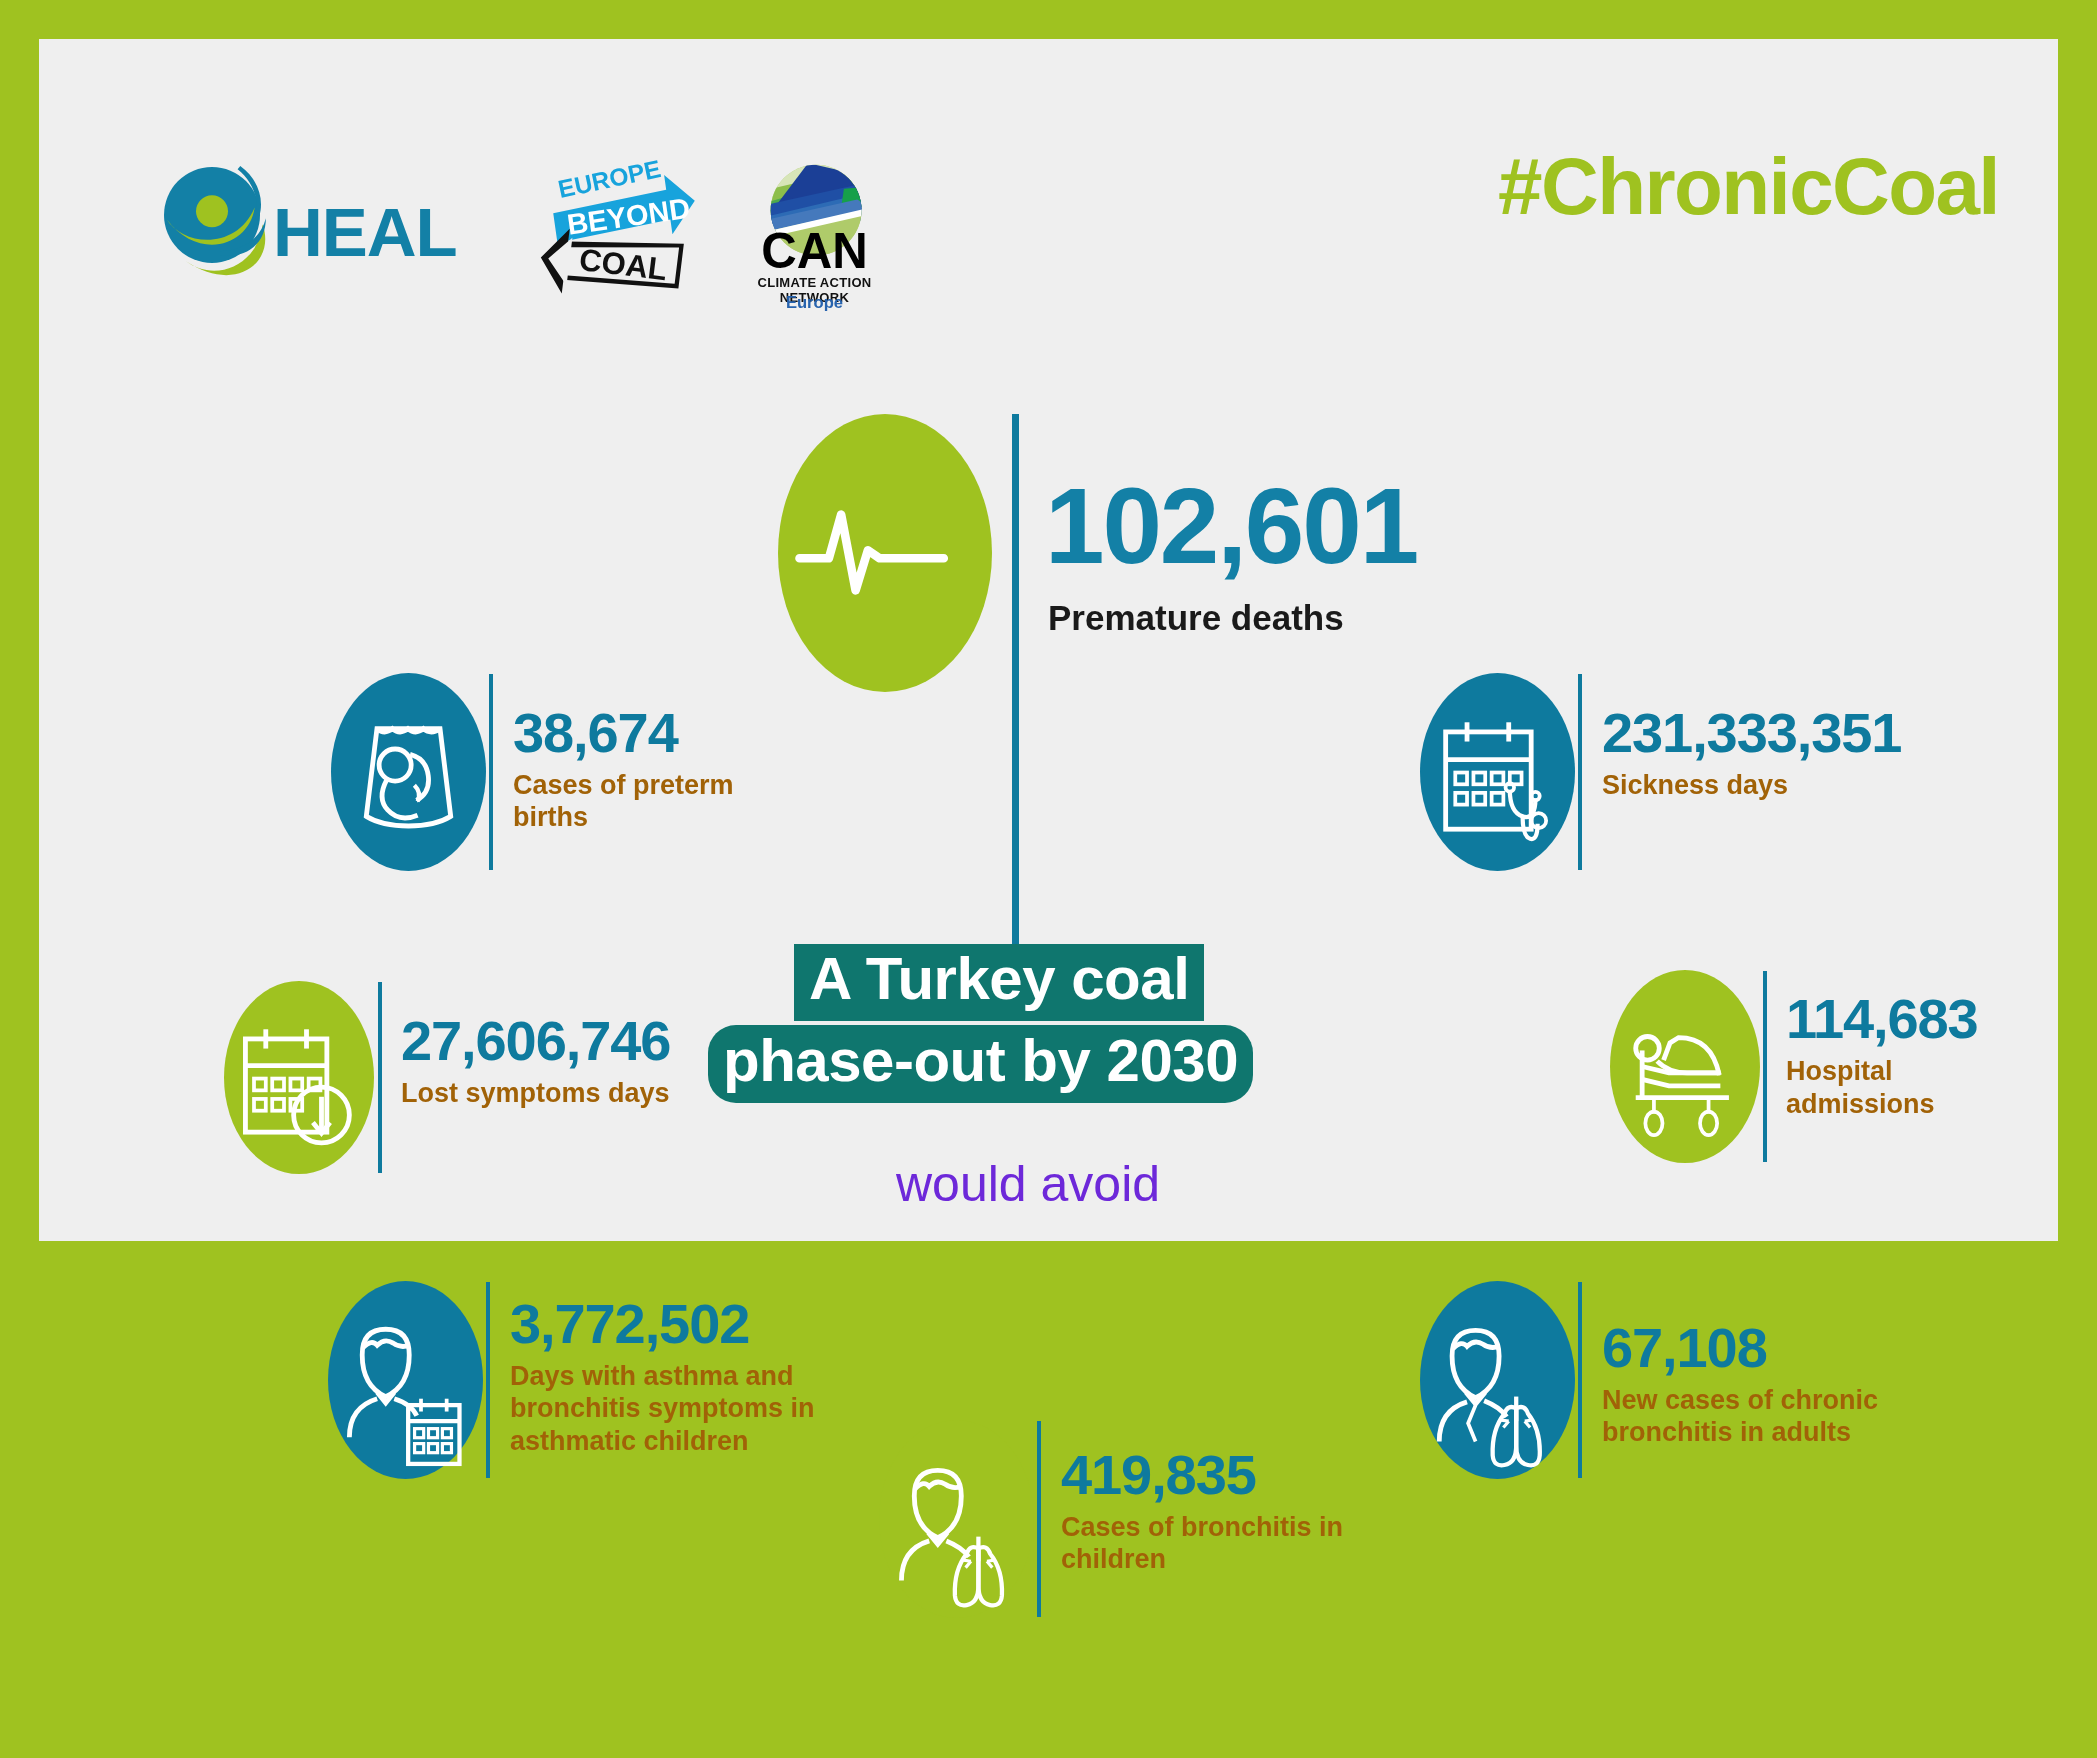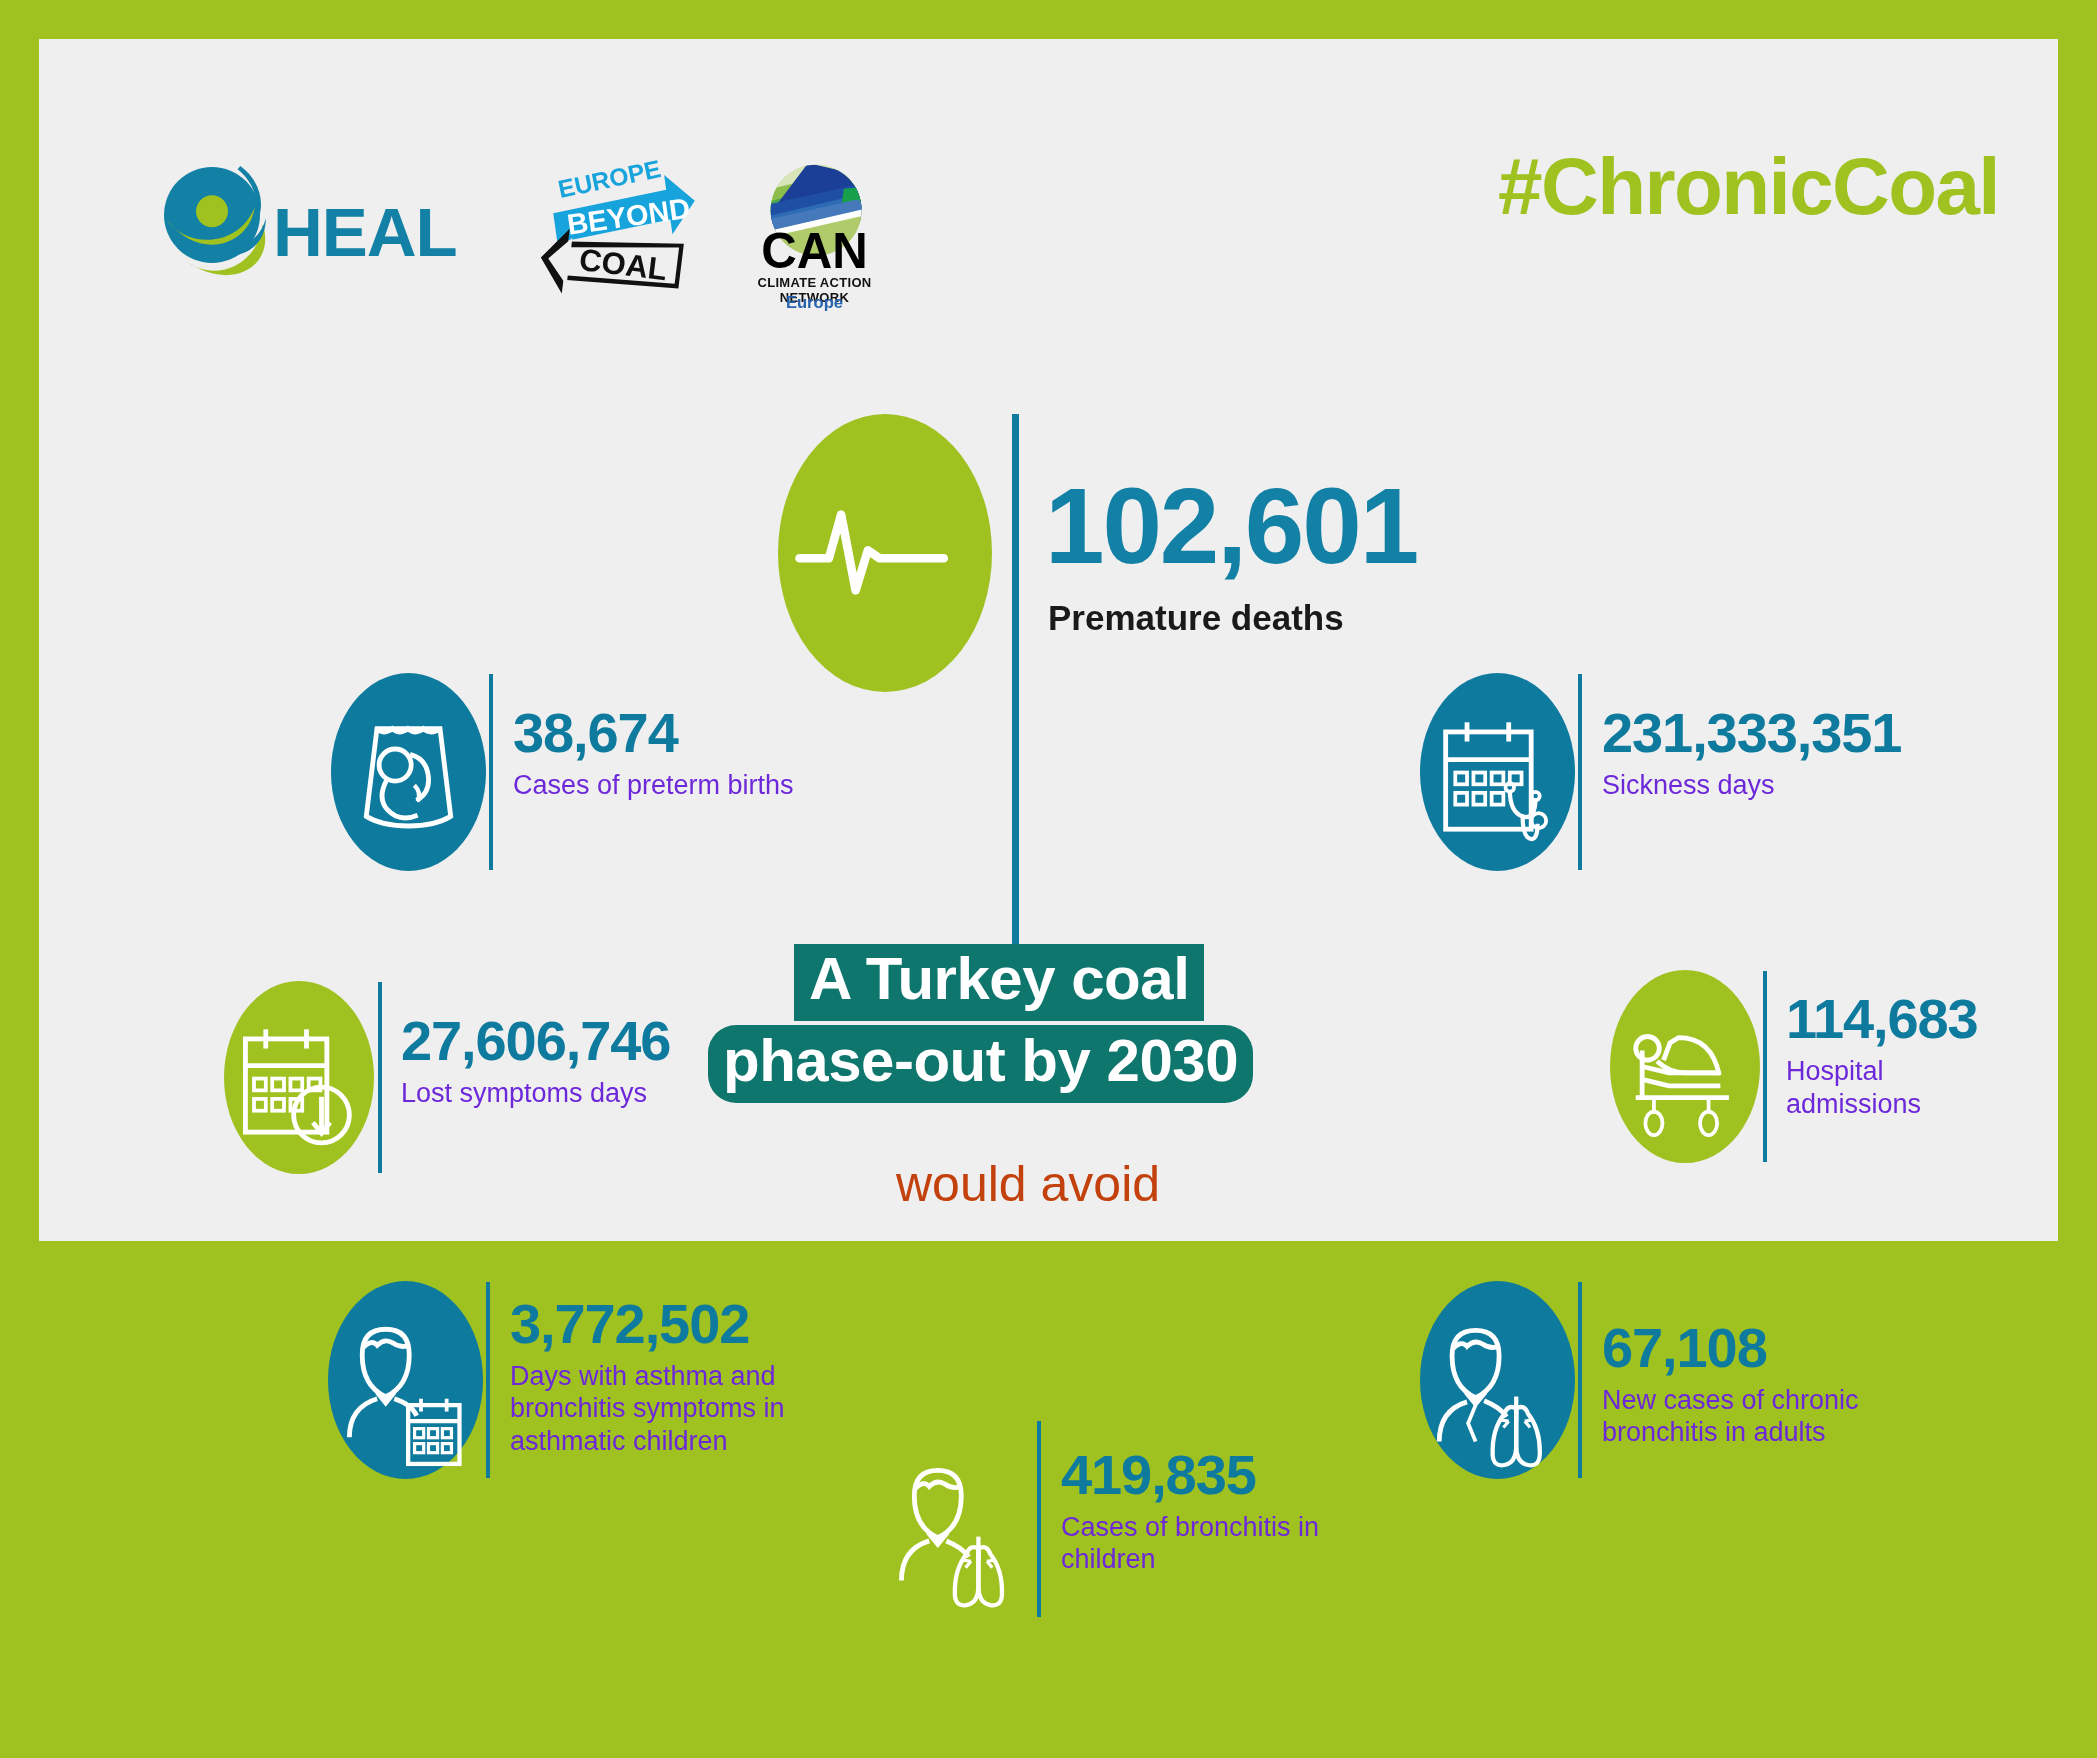--- a/index.html
+++ b/index.html
@@ -54,21 +54,21 @@
   .blob.teal { background:#0E7A9E; }
   .blob.green { background:#9FC220; }
   .vrule { position:absolute; width:4.3px; background:#0E7A9E; }
   .stat-text { position:absolute; }
   .num {
     color:#0E7A9E; font-weight:bold; letter-spacing:-1.1px;
     font-family:"Liberation Sans", sans-serif; line-height:1.0;
     white-space:nowrap;
   }
   .lbl {
-    color:#6d28d9; font-weight:normal; line-height:1.22;
+    color:#a16207; font-weight:bold; line-height:1.22;
     font-family:"Liberation Sans", sans-serif; margin-top:7.5px;
   }
   
   #hero-blob { left:739px; top:375px; width:214px; height:278px; }
   #hero-num {
     position:absolute; left:1006px; top:434px;
     font-size:107px; color:#1380A6; font-weight:bold; letter-spacing:-2.1px;
   }
   #hero-lbl {
     position:absolute; left:1009px; top:559px;
@@ -78,21 +78,21 @@
   .banner-wrap { position:absolute; left:696px; top:905px; width:723px; }
   .bannerline {
     display:inline-block; background:#0f766e; color:#fff;
     font-weight:bold; font-size:60px; letter-spacing:-0.5px;
     padding:5.4px 15px 11.8px 15px; line-height:1.0; white-space:nowrap;
   }
   .b1 { margin-left:59px; }
   .b2 { margin-top:4.3px; margin-left:-27px;border-radius:28px; }
   .wouldavoid {
     position:absolute; left:857px; top:1116px;
-    font-size:50px; color:#c2410c; font-weight:normal;
+    font-size:50px; color:#6d28d9; font-weight:normal;
   }
 </style>
 </head>
 <body>
 
 <div id="canvas">
 
   <div class="logos">
 
     <div class="heal-logo">

